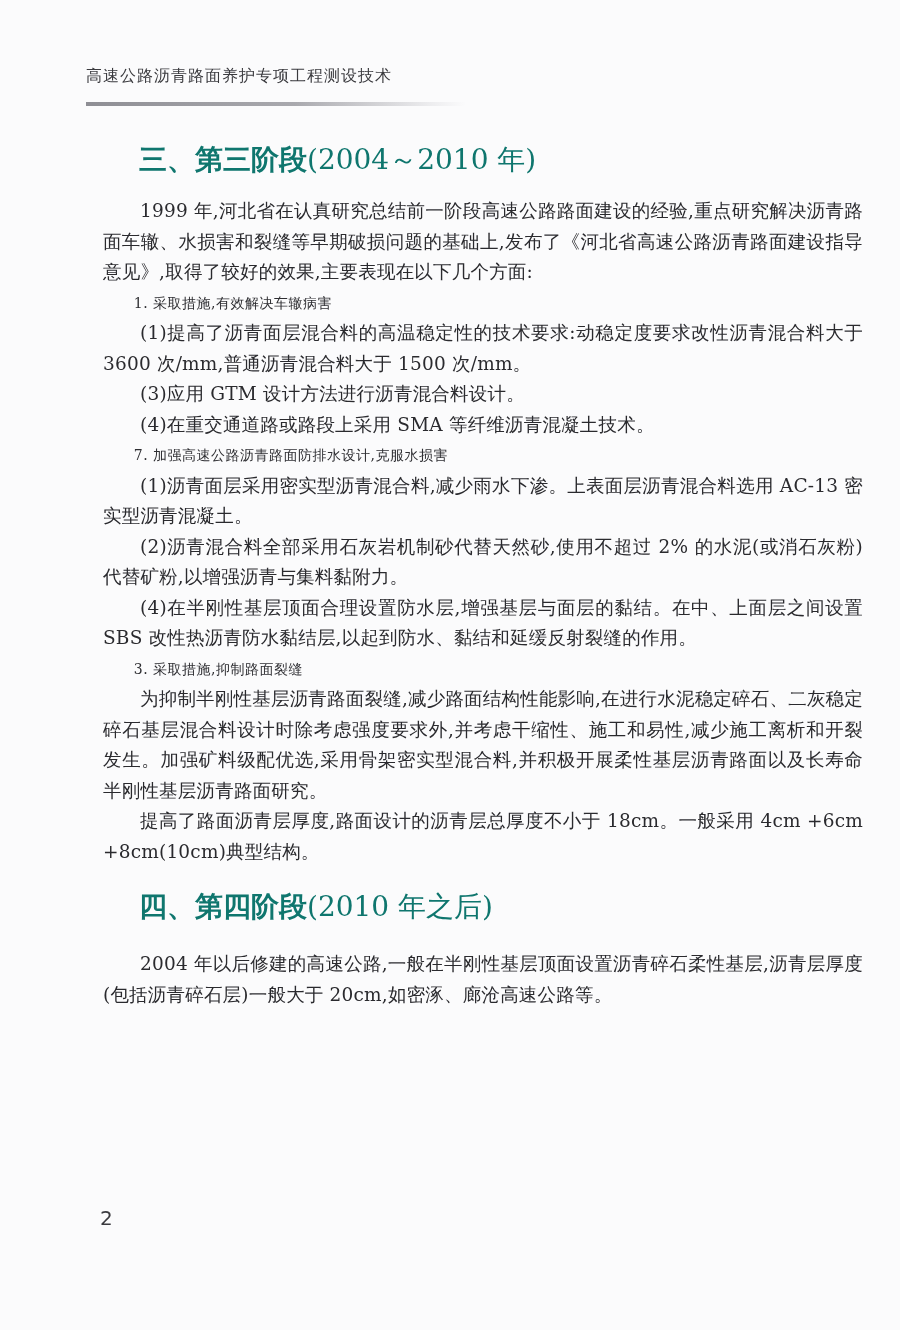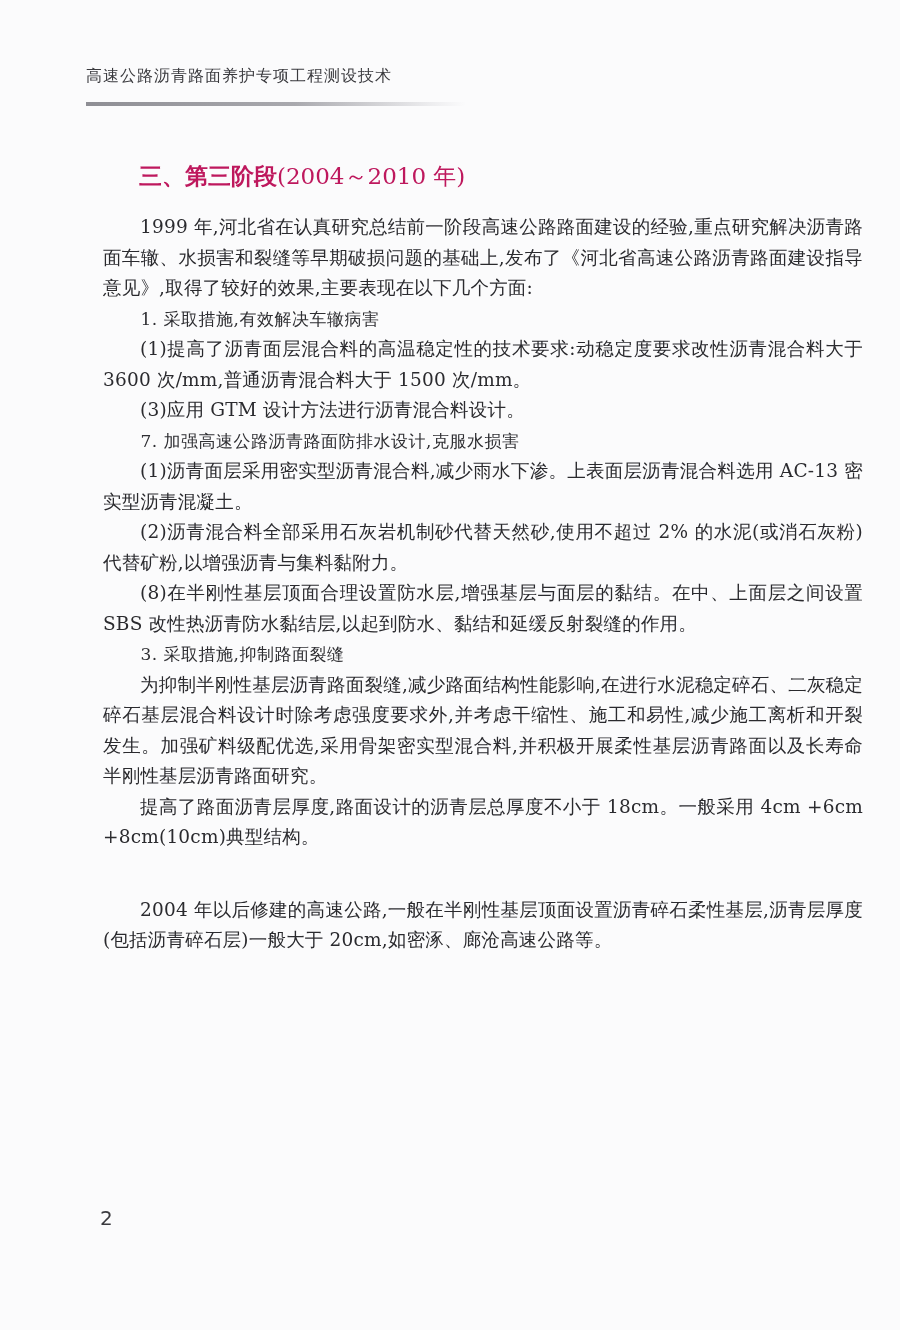--- a/index.html
+++ b/index.html
@@ -34,40 +34,40 @@
     }
     .content {
       position: absolute;
       left: 103px;
       top: 140px;
       width: 760px;
     }
     .section-heading {
       font-family: "DejaVu Sans", "Liberation Sans", sans-serif;
       font-weight: bold;
-      font-size: 23px;
-      margin: 16px 0 0 36px;
-      color: #be185d;
+      font-size: 28px;
+      margin: 0 0 0 36px;
+      color: #0f766e;
       line-height: 40px;
     }
     .section-heading .paren {
       font-family: "DejaVu Serif", "Liberation Serif", serif;
       font-weight: normal;
     }
     .p {
       font-size: 18.5px;
       line-height: 30.5px;
       text-align: justify;
       text-indent: 2em;
       margin: 0;
       letter-spacing: 0.2px;
     }
     .sub {
       font-family: "DejaVu Serif", "Liberation Serif", serif;
-      font-size: 17px;
+      font-size: 14px;
       line-height: 30.5px;
       margin: 0;
       text-indent: 2.2em;
       color: #2e2e32;
       letter-spacing: 0.5px;
     }
     .gap-s1 { height: 16px; }
     .gap-s2 { height: 20px; }
     .gap-s3 { height: 22px; }
     .page-number {
@@ -88,30 +88,32 @@
 <div class="content">
 
   <h2 class="section-heading"><span>三、第三阶段</span><span class="paren">(2004～2010 年)</span></h2>
   <div class="gap-s1"></div>
 
   <p class="p">1999 年,河北省在认真研究总结前一阶段高速公路路面建设的经验,重点研究解决沥青路面车辙、水损害和裂缝等早期破损问题的基础上,发布了《河北省高速公路沥青路面建设指导意见》,取得了较好的效果,主要表现在以下几个方面:</p>
 
   <p class="sub">1. 采取措施,有效解决车辙病害</p>
   <p class="p">(1)提高了沥青面层混合料的高温稳定性的技术要求:动稳定度要求改性沥青混合料大于 3600 次/mm,普通沥青混合料大于 1500 次/mm。</p>
   <p class="p">(3)应用 GTM 设计方法进行沥青混合料设计。</p>
+  <p class="p">(4)在重交通道路或路段上采用 SMA 等纤维沥青混凝土技术。</p>
 
   <p class="sub">7. 加强高速公路沥青路面防排水设计,克服水损害</p>
   <p class="p">(1)沥青面层采用密实型沥青混合料,减少雨水下渗。上表面层沥青混合料选用 AC-13 密实型沥青混凝土。</p>
   <p class="p">(2)沥青混合料全部采用石灰岩机制砂代替天然砂,使用不超过 2% 的水泥(或消石灰粉)代替矿粉,以增强沥青与集料黏附力。</p>
-  <p class="p">(8)在半刚性基层顶面合理设置防水层,增强基层与面层的黏结。在中、上面层之间设置 SBS 改性热沥青防水黏结层,以起到防水、黏结和延缓反射裂缝的作用。</p>
+  <p class="p">(4)在半刚性基层顶面合理设置防水层,增强基层与面层的黏结。在中、上面层之间设置 SBS 改性热沥青防水黏结层,以起到防水、黏结和延缓反射裂缝的作用。</p>
 
   <p class="sub">3. 采取措施,抑制路面裂缝</p>
   <p class="p">为抑制半刚性基层沥青路面裂缝,减少路面结构性能影响,在进行水泥稳定碎石、二灰稳定碎石基层混合料设计时除考虑强度要求外,并考虑干缩性、施工和易性,减少施工离析和开裂发生。加强矿料级配优选,采用骨架密实型混合料,并积极开展柔性基层沥青路面以及长寿命半刚性基层沥青路面研究。</p>
 
   <p class="p">提高了路面沥青层厚度,路面设计的沥青层总厚度不小于 18cm。一般采用 4cm +6cm +8cm(10cm)典型结构。</p>
 
   <div class="gap-s2"></div>
+  <h2 class="section-heading"><span>四、第四阶段</span><span class="paren">(2010 年之后)</span></h2>
   <div class="gap-s3"></div>
 
   <p class="p">2004 年以后修建的高速公路,一般在半刚性基层顶面设置沥青碎石柔性基层,沥青层厚度(包括沥青碎石层)一般大于 20cm,如密涿、廊沧高速公路等。</p>
 </div>
 
 <div class="page-number">2</div>
 
 </body></html>

